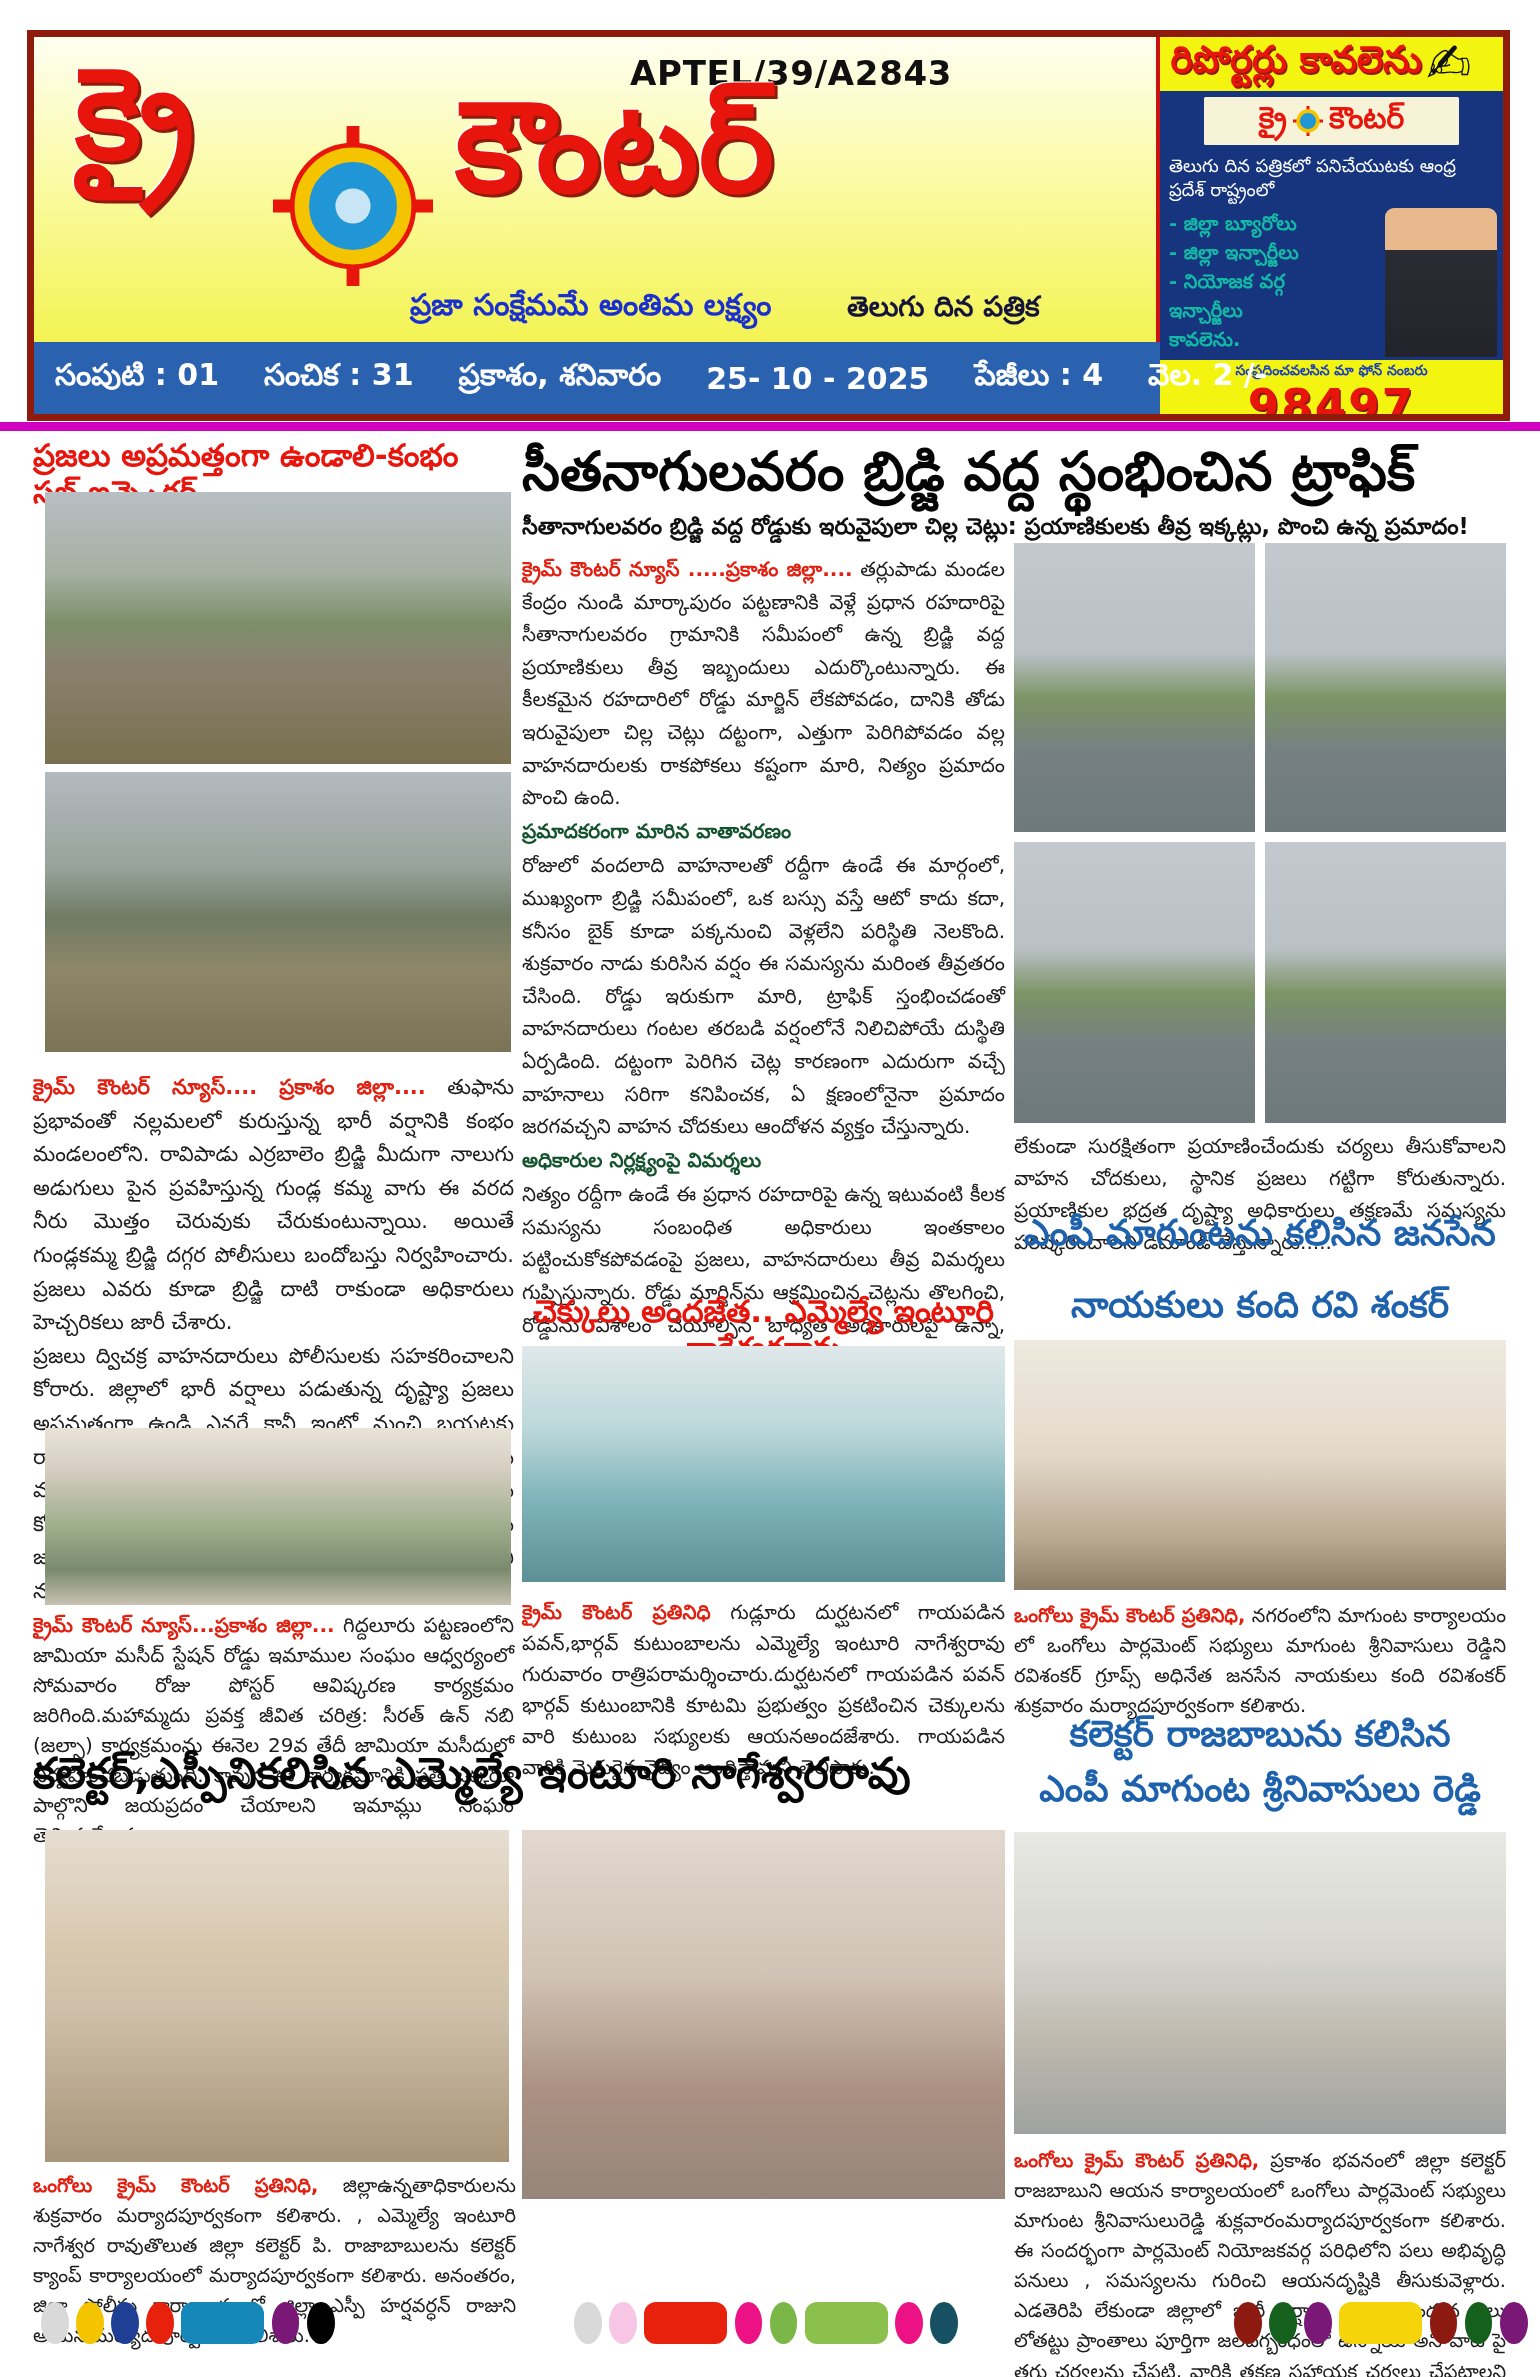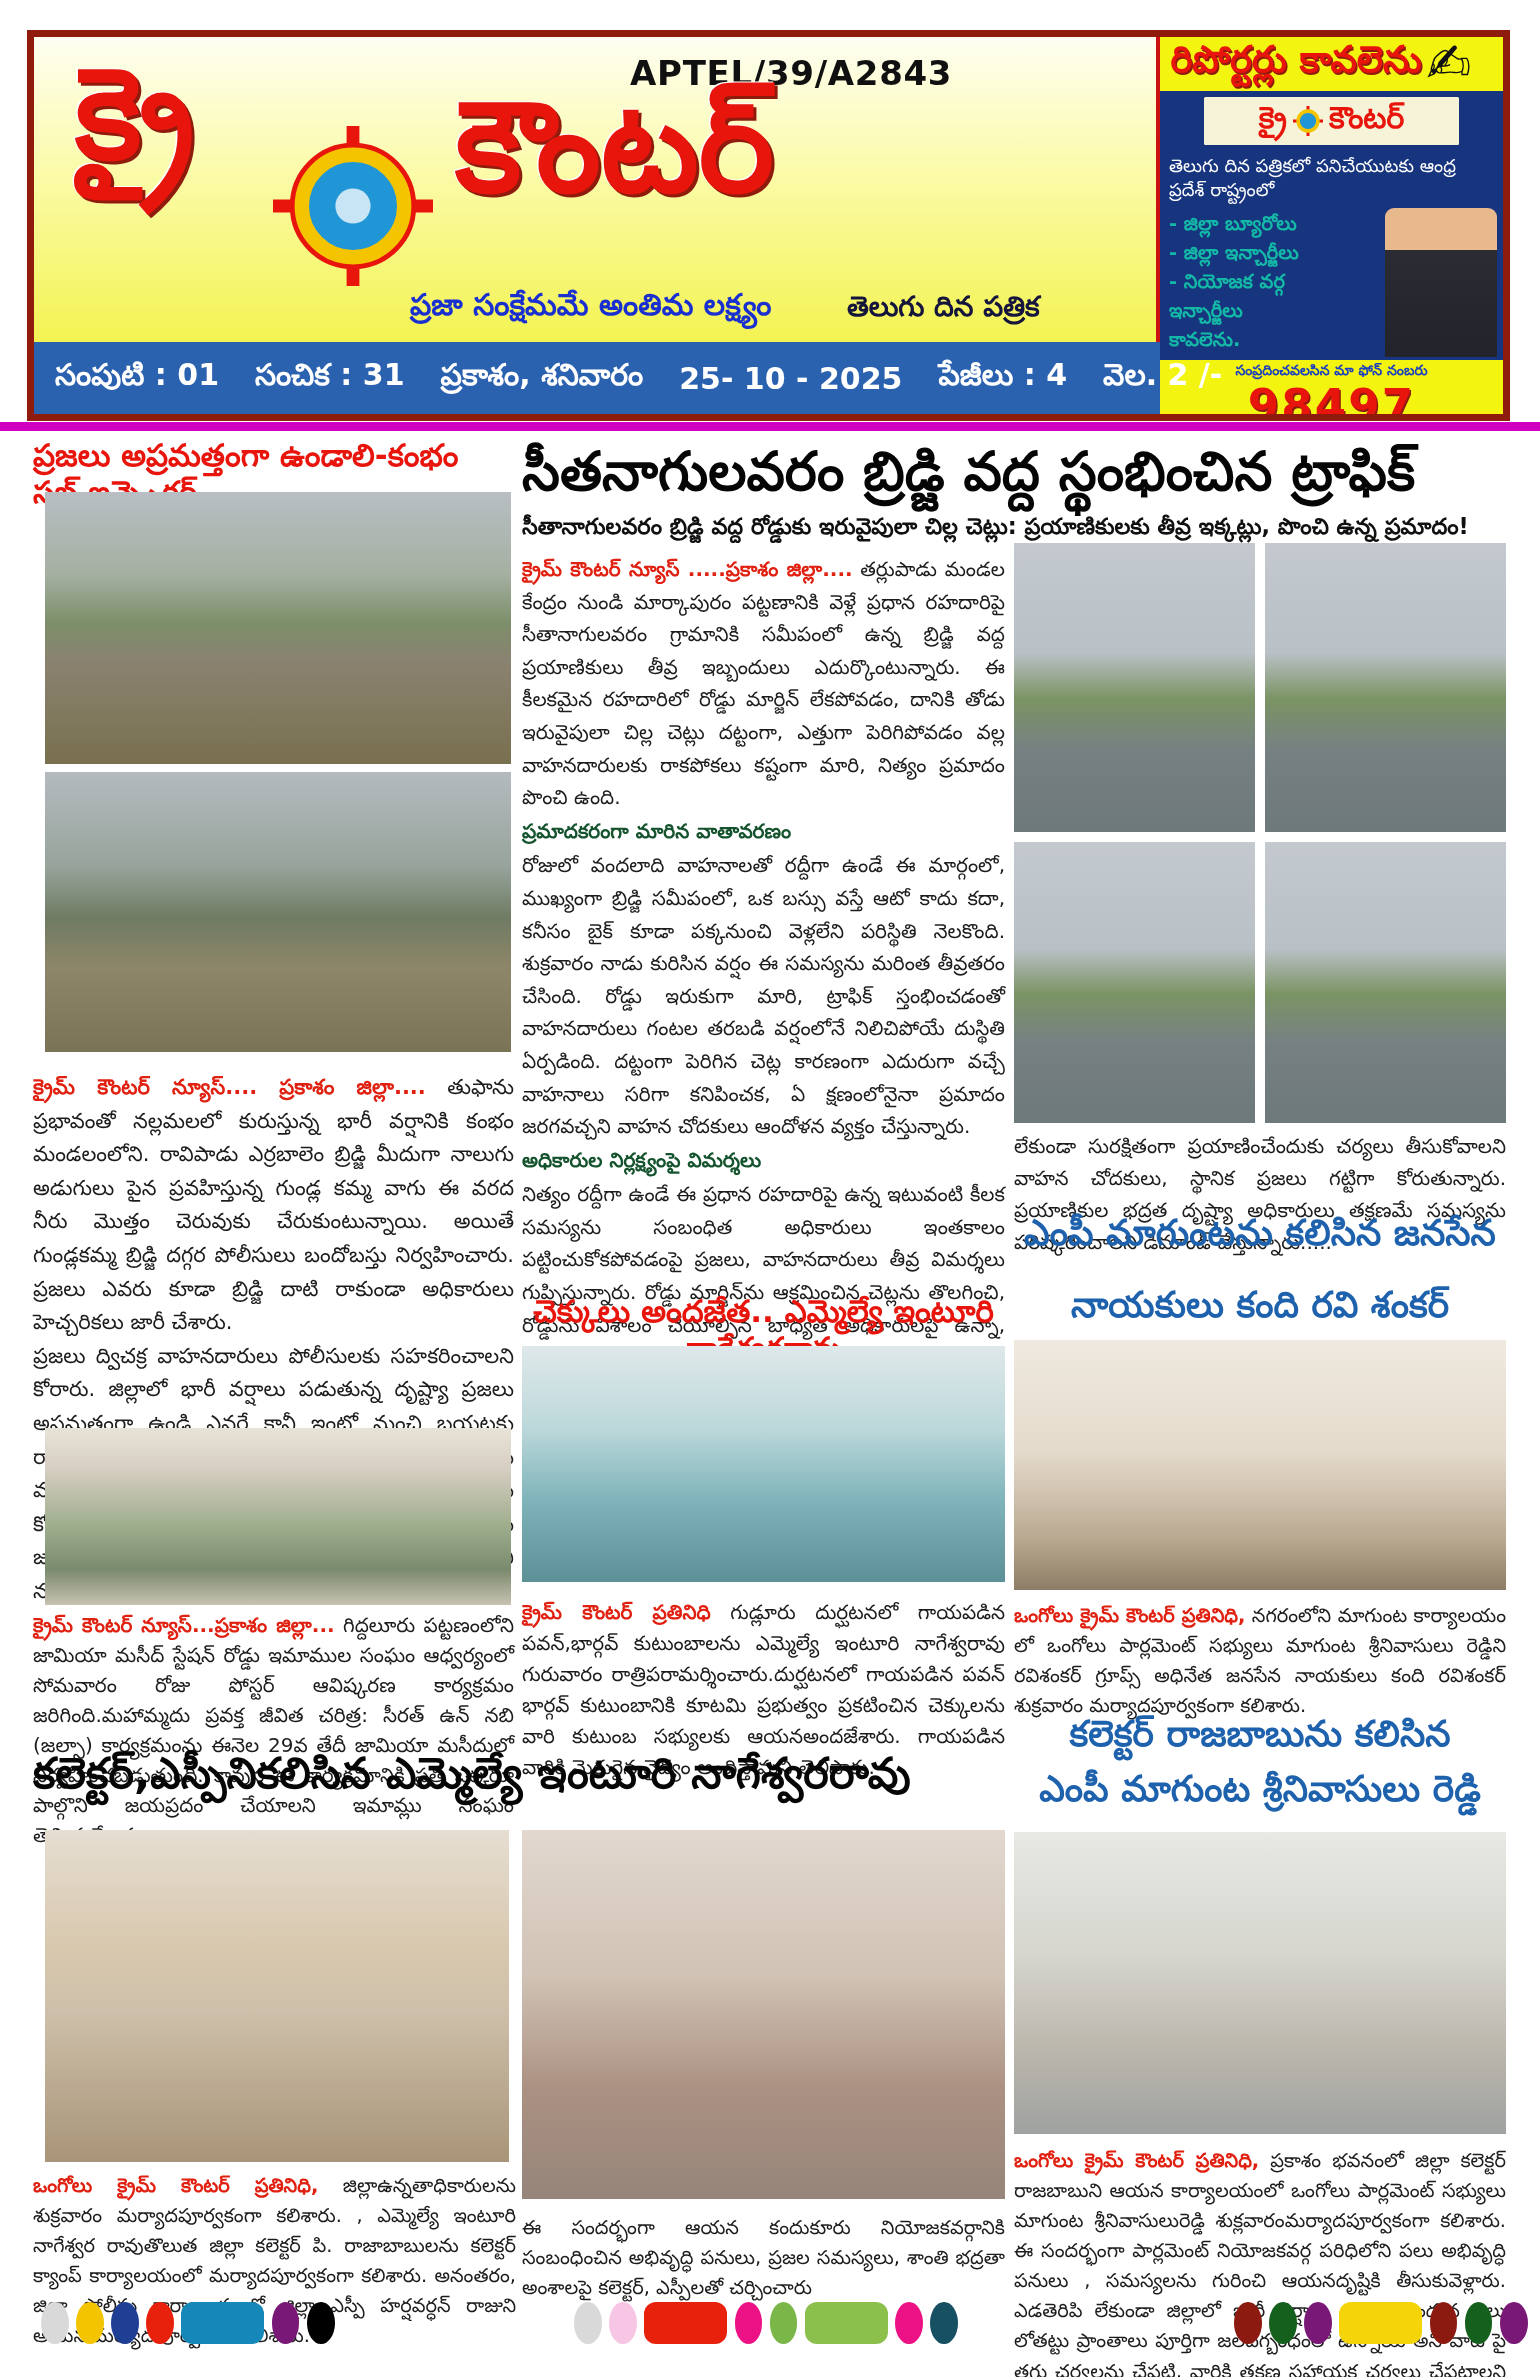--- a/index.html
+++ b/index.html
@@ -33,21 +33,21 @@
   .ad-items{margin-top:6px;font-size:19.4px;font-weight:800;color:#14b8a6;line-height:1.5;width:58%;}
   .ad-presenter{position:absolute;right:6px;bottom:3px;width:112px;height:149px;border-radius:9px 9px 0 0;
     background:linear-gradient(180deg,#e9b98e 0%,#e9b98e 28%,#2b2b33 28%,#23232b 100%);}
   .ad-contact{background:#f4f411;text-align:center;padding:1.5px 0 4.5px 0;}
   .ad-contact-label{font-size:14px;color:#1a3fbf;font-weight:600;}
   .ad-phone{font-size:45px;font-weight:800;color:#e8150c;letter-spacing:2.2px;line-height:1.05;
     text-shadow:1.5px 1.5px 0 #8f1b0d;}
 
   
   .dateline{position:absolute;left:0;bottom:0;width:1126px;height:72px;background:#2b62b0;color:#fff;
-    display:flex;align-items:center;gap:36px;padding:0 21px;box-sizing:border-box;font-size:30px;font-weight:600;white-space:nowrap;}
+    display:flex;align-items:center;gap:45px;padding:0 21px;box-sizing:border-box;font-size:30px;font-weight:600;white-space:nowrap;}
   .magenta-rule{position:absolute;left:0;top:422px;width:1541px;height:9px;background:#cf00c0;}
 
   
   .red-headline{color:#e8150c;font-weight:800;}
   .blue-headline{color:#1e62ad;font-weight:800;text-align:center;}
   .black-headline{color:#060606;font-weight:800;}
   .lead-in{color:#e02010;font-weight:800;}
   .body-txt{color:#1c1c1c;text-align:justify;}
   .crosshead{color:#14532d;font-weight:600;}
 
@@ -237,21 +237,20 @@
     <span>ప్రకాశం భవనంలో జిల్లా కలెక్టర్ రాజబాబుని ఆయన కార్యాలయంలో ఒంగోలు పార్లమెంట్ సభ్యులు మాగుంట శ్రీనివాసులురెడ్డి శుక్లవారంమర్యాదపూర్వకంగా కలిశారు. ఈ సందర్భంగా పార్లమెంట్ నియోజకవర్గ పరిధిలోని పలు అభివృద్ధి పనులు , సమస్యలను గురించి ఆయనదృష్టికి తీసుకువెళ్లారు. ఎడతెరిపి లేకుండా జిల్లాలో భారీ వర్షాలు కురుస్తున్నందున పలు లోతట్టు ప్రాంతాలు పూర్తిగా జలదిగ్బంధంలో ఉన్నాయి అని వాటి పై తగు చర్యలను చేపట్టి, వారికి తక్షణ సహాయక చర్యలు చేపట్టాలని కోరారు.</span>
   </div>
 
   <div class="bottom-headline black-headline">కలెక్టర్,ఎస్పీనికలిసిన ఎమ్మెల్యే ఇంటూరి నాగేశ్వరరావు</div>
   <div class="photo ph-bouquet"></div>
   <div class="photo ph-shawl"></div>
   <div class="c1-bottom-caption body-txt">
     <span class="lead-in">ఒంగోలు క్రైమ్ కౌంటర్ ప్రతినిధి,</span>
     <span>జిల్లాఉన్నతాధికారులను శుక్రవారం మర్యాదపూర్వకంగా కలిశారు. , ఎమ్మెల్యే ఇంటూరి నాగేశ్వర రావుతొలుత జిల్లా కలెక్టర్ పి. రాజాబాబులను కలెక్టర్ క్యాంప్ కార్యాలయంలో మర్యాదపూర్వకంగా కలిశారు. అనంతరం, జిల్లా పోలీసు కార్యాలయంలో జిల్లా ఎస్పీ హర్షవర్ధన్ రాజుని ఆయన మర్యాదపూర్వకంగా కలిశారు.</span>
   </div>
-  <div class="c2-bottom-caption body-txt">ఈ సందర్భంగా ఆయన కందుకూరు నియోజకవర్గానికి సంబంధించిన అభివృద్ధి పనులు, ప్రజల సమస్యలు, శాంతి భద్రతా అంశాలపై కలెక్టర్, ఎస్పీలతో చర్చించారు</div>
 
   <div class="shapes-row shapes-g1">
       <div class="shape oval" style="background: rgb(217, 217, 217);"></div>
       <div class="shape oval" style="background: rgb(245, 196, 0);"></div>
       <div class="shape oval" style="background: rgb(31, 63, 148);"></div>
       <div class="shape oval" style="background: rgb(232, 33, 12);"></div>
       <div class="shape rect" style="background: rgb(21, 135, 184);"></div>
       <div class="shape oval" style="background: rgb(122, 24, 120);"></div>
       <div class="shape oval" style="background: rgb(0, 0, 0);"></div>
     </div>

